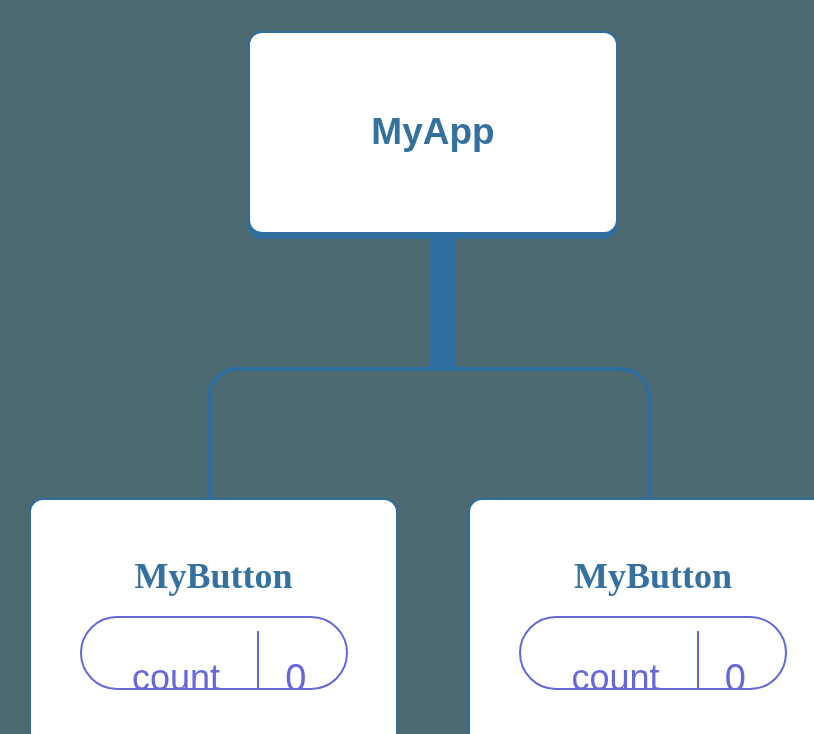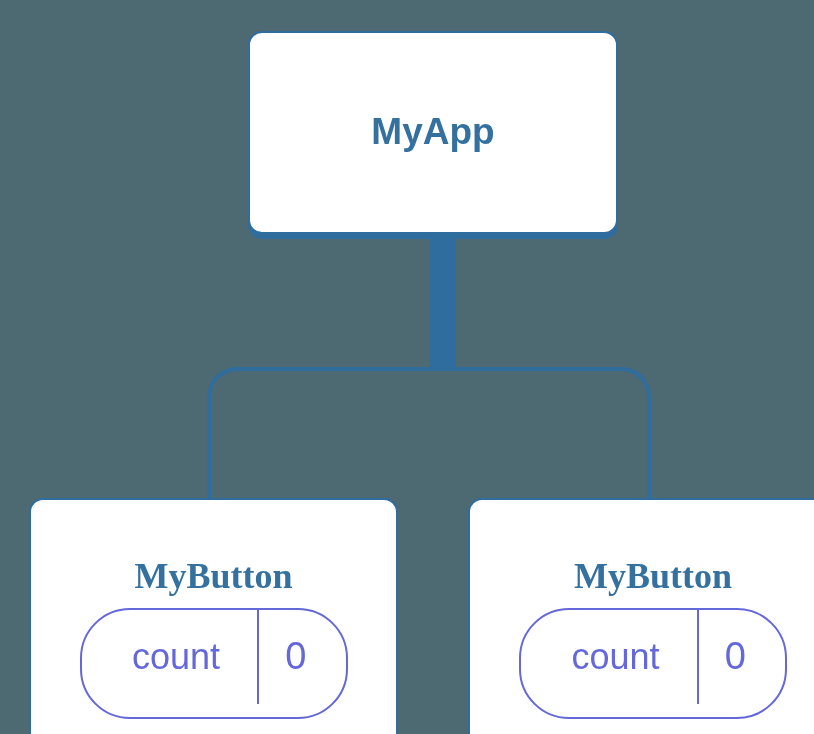--- a/index.html
+++ b/index.html
@@ -67,28 +67,28 @@
     position: absolute;
     left: 181px; top: 341px;
     width: 444px; height: 131px;
     border-top: 4px solid var(--node-border);
     border-left: 4px solid var(--node-border);
     border-right: 4px solid var(--node-border);
     border-radius: 30px 30px 0 0;
   }
   .state-pill {
     position: absolute;
-    top: 108px;
+    top: 116px;
     left: 50%;
     transform: translateX(-50%);
-    width: 268px; height: 111px;
+    width: 268px; height: 74px;
     border: 2px solid var(--state-accent);
     border-radius: 50px;
     display: flex;
-    align-items: flex-end;
+    align-items: flex-start;
     overflow: hidden;
   }
   .state-key-cell {
     width: 172px;
     display: flex;
     align-items: center;
     justify-content: center;
     border-right: 2px solid var(--state-accent);
   }
   .state-value-cell {

